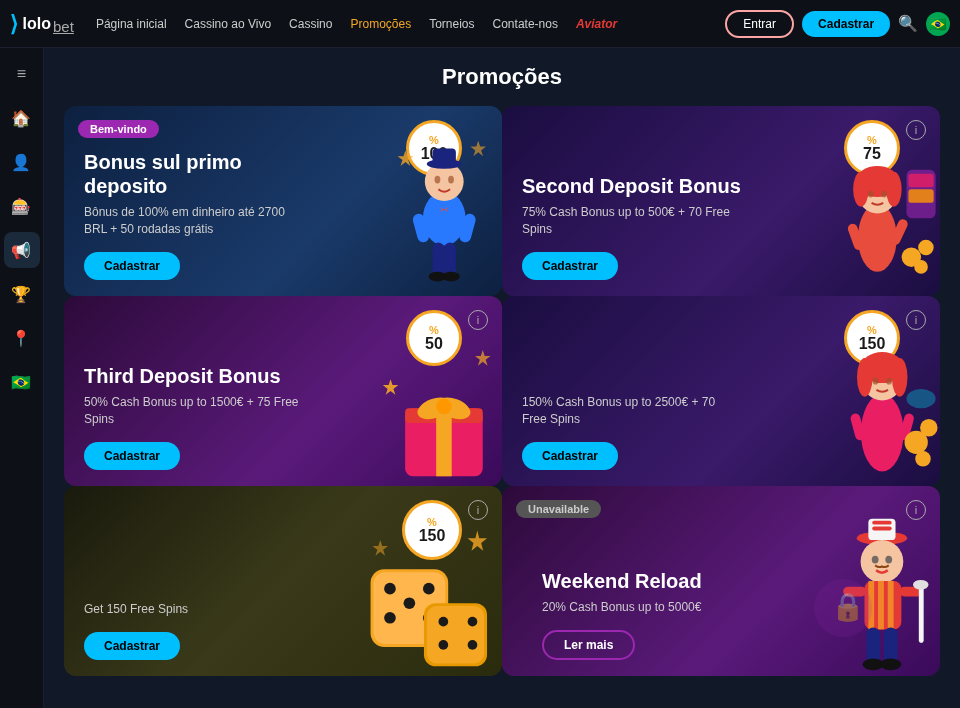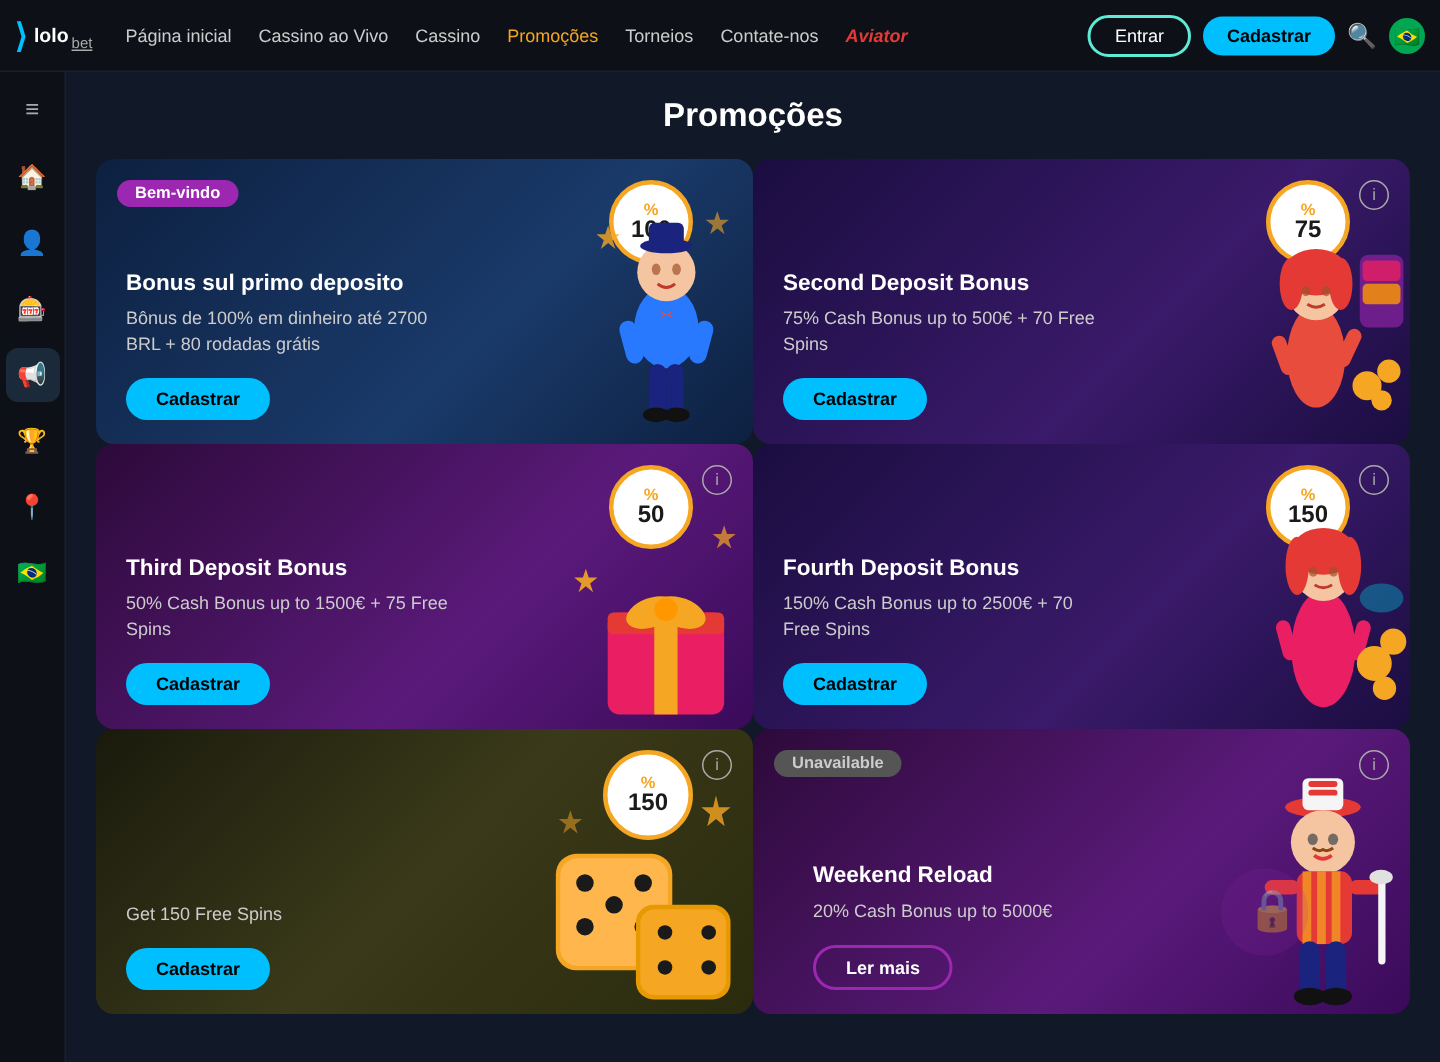--- a/index.html
+++ b/index.html
@@ -27,26 +27,26 @@
       align-items: center;
       gap: 4px;
       margin-right: 8px;
     }
     .logo-arrow {
       color: #00bfff;
       font-size: 22px;
       font-weight: bold;
     }
     .logo-text {
-      font-size: 13px;
+      font-size: 16px;
       font-weight: bold;
       color: #fff;
     }
     .logo-bet {
-      font-size: 10px;
+      font-size: 15px;
       color: #aaa;
       margin-left: -2px;
       align-self: flex-end;
       margin-bottom: 2px;
       text-decoration: underline;
     }
     .nav-links {
       display: flex;
       align-items: flex-end;
       gap: 2px;
@@ -60,21 +60,21 @@
       white-space: nowrap;
     }
     .nav-link.active { color: #f5a623; }
     .nav-link.aviator { color: #e53935; font-style: italic; font-weight: bold; }
     .nav-actions {
       display: flex;
       align-items: center;
       gap: 8px;
     }
     .btn-entrar {
-      border: 2px solid #5eead4;
+      border: 2px solid #fca5a5;
       background: transparent;
       color: #fff;
       border-radius: 20px;
       padding: 5px 16px;
       font-size: 12px;
       cursor: pointer;
     }
     .btn-cadastrar-nav {
       background: #00bfff;
       color: #000;
@@ -247,21 +247,21 @@
       align-items: flex-end;
       pointer-events: none;
     }
 
     .card-content {
       position: relative;
       z-index: 2;
       max-width: 55%;
     }
     .card-title {
-      font-size: 15px;
+      font-size: 20px;
       font-weight: bold;
       color: #fff;
       margin-bottom: 6px;
       line-height: 1.2;
     }
     .card-desc {
       font-size: 12px;
       color: #ccc;
       margin-bottom: 14px;
       line-height: 1.4;
@@ -373,21 +373,21 @@
 
             <rect x="48" y="115" width="12" height="35" rx="6" fill="#1a237e"></rect>
             <rect x="60" y="115" width="12" height="35" rx="6" fill="#1a237e"></rect>
 
             <ellipse cx="53" cy="150" rx="9" ry="5" fill="#111"></ellipse>
             <ellipse cx="67" cy="150" rx="9" ry="5" fill="#111"></ellipse>
           </svg>
         </div>
         <div class="card-content">
           <div class="card-title">Bonus sul primo deposito</div>
-          <div class="card-desc">Bônus de 100% em dinheiro até 2700 BRL + 80 rodadas grátis</div>
+          <div class="card-desc">Bônus de 100% em dinheiro até 2700 BRL + 50 rodadas grátis</div>
           <button class="btn-cadastrar-card">Cadastrar</button>
         </div>
       </div>
 
       <div class="promo-card card-2">
         <div class="info-icon">i</div>
         <div class="percent-badge">
           <span class="pct-sign">%</span>
           <span class="pct-num">75</span>
         </div>
@@ -479,21 +479,20 @@
             <rect x="80" y="95" width="10" height="28" rx="5" fill="#e91e63" transform="rotate(15 85 110)"></rect>
 
             <circle cx="95" cy="125" r="12" fill="#f5a623"></circle>
             <circle cx="108" cy="110" r="9" fill="#f5a623"></circle>
             <circle cx="102" cy="142" r="8" fill="#f5a623"></circle>
 
             <ellipse cx="100" cy="80" rx="15" ry="10" fill="#00bcd4" opacity="0.4"></ellipse>
           </svg>
         </div>
         <div class="card-content">
-          <div class="card-title">Fourth Deposit Bonus</div>
           <div class="card-desc">150% Cash Bonus up to 2500€ + 70 Free Spins</div>
           <button class="btn-cadastrar-card">Cadastrar</button>
         </div>
       </div>
 
       <div class="promo-card card-5">
         <div class="info-icon">i</div>
         <div class="percent-badge" style="width:60px;height:60px;">
           <span class="pct-sign">%</span>
           <span class="pct-num">150</span>

